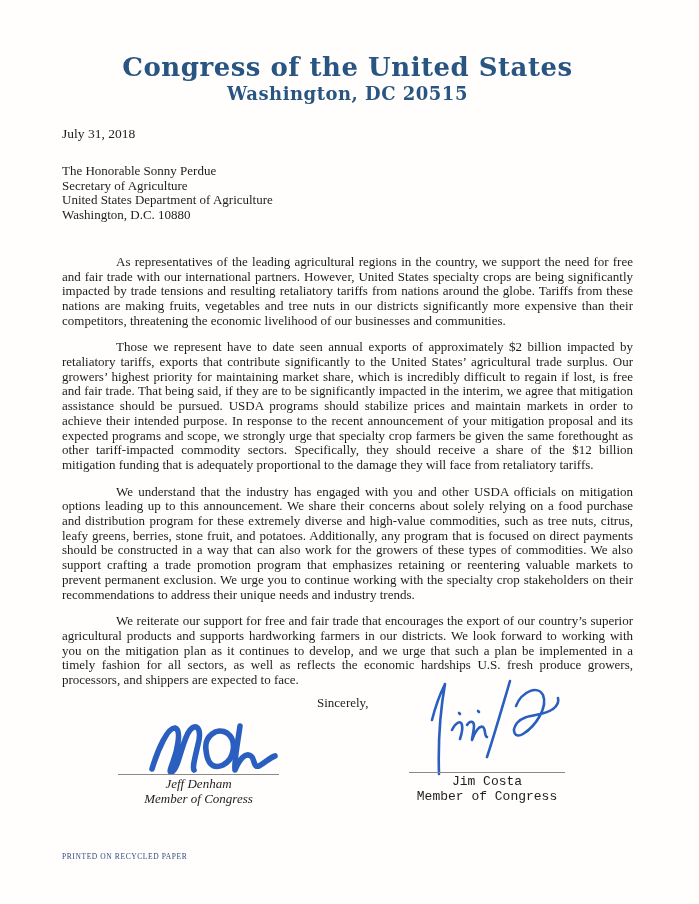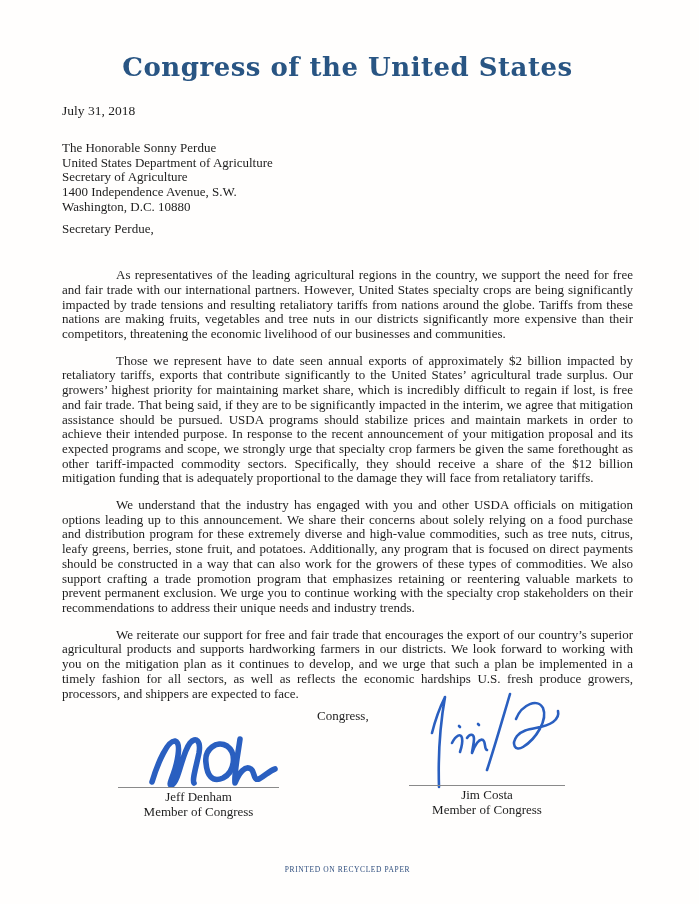--- a/index.html
+++ b/index.html
@@ -42,66 +42,64 @@
   .closing { margin-top:7px; margin-left:255px; font-size:13px; line-height:15px; }
 
   .sig-area { position:relative; height:140px; }
   .sig-col {
     position:absolute;
     text-align:center;
     font-size:13px; line-height:14.7px;
     border-top:1px solid #8a8a8a;
     padding-top:2px;
   }
-  .sig-col-left  { left:56px;  top:64px; width:161px; }
-  .sig-col-right { left:347px; top:62px; width:156px; }
+  .sig-col-left  { left:56px;  top:64px; width:161px;font-style:italic; }
+  .sig-col-right { left:347px; top:62px; width:156px;font-family:Liberation Mono, monospace; }
 
   .sig-svg { position:absolute; pointer-events:none; }
   .sig-denham { left:84px;  top:5px;   width:132px; height:64px; }
   .sig-costa  { left:350px; top:-32px; width:152px; height:98px; }
   .sig-svg path { fill:none; stroke-linecap:round; stroke-linejoin:round; }
   .sig-denham path { stroke-width:5.6; }
   .sig-costa  path { stroke-width:2.6; }
 
   .footer {
-    text-align:center;
     margin-top:2px;
     font-size:7.5px;
     letter-spacing:0.6px;
     color:#2e4d7d;
     font-family:"Liberation Serif", serif;
   }
 </style>
 </head>
 <body>
 
 <div class="page">
 
   <header class="letterhead" style="color: rgb(41, 85, 131);">
     <div class="lh-org">Congress of the United States</div>
+    <div class="lh-city">Washington, DC 20515</div>
   </header>
 
   <div class="date">July 31, 2018</div>
 
   <div class="recipient">
     <div>The Honorable Sonny Perdue</div>
+    <div>Secretary of Agriculture</div>
     <div>United States Department of Agriculture</div>
-    <div>Secretary of Agriculture</div>
-    <div>1400 Independence Avenue, S.W.</div>
     <div>Washington, D.C. 10880</div>
   </div>
 
-  <div class="salutation">Secretary Perdue,</div>
 
   <p class="body-para first">As representatives of the leading agricultural regions in the country, we support the need for free and fair trade with our international partners. However, United States specialty crops are being significantly impacted by trade tensions and resulting retaliatory tariffs from nations around the globe. Tariffs from these nations are making fruits, vegetables and tree nuts in our districts significantly more expensive than their competitors, threatening the economic livelihood of our businesses and communities.</p>
   <p class="body-para">Those we represent have to date seen annual exports of approximately $2 billion impacted by retaliatory tariffs, exports that contribute significantly to the United States’ agricultural trade surplus. Our growers’ highest priority for maintaining market share, which is incredibly difficult to regain if lost, is free and fair trade. That being said, if they are to be significantly impacted in the interim, we agree that mitigation assistance should be pursued. USDA programs should stabilize prices and maintain markets in order to achieve their intended purpose. In response to the recent announcement of your mitigation proposal and its expected programs and scope, we strongly urge that specialty crop farmers be given the same forethought as other tariff-impacted commodity sectors. Specifically, they should receive a share of the $12 billion mitigation funding that is adequately proportional to the damage they will face from retaliatory tariffs.</p>
   <p class="body-para">We understand that the industry has engaged with you and other USDA officials on mitigation options leading up to this announcement. We share their concerns about solely relying on a food purchase and distribution program for these extremely diverse and high-value commodities, such as tree nuts, citrus, leafy greens, berries, stone fruit, and potatoes. Additionally, any program that is focused on direct payments should be constructed in a way that can also work for the growers of these types of commodities. We also support crafting a trade promotion program that emphasizes retaining or reentering valuable markets to prevent permanent exclusion. We urge you to continue working with the specialty crop stakeholders on their recommendations to address their unique needs and industry trends.</p>
   <p class="body-para">We reiterate our support for free and fair trade that encourages the export of our country’s superior agricultural products and supports hardworking farmers in our districts. We look forward to working with you on the mitigation plan as it continues to develop, and we urge that such a plan be implemented in a timely fashion for all sectors, as well as reflects the economic hardships U.S. fresh produce growers, processors, and shippers are expected to face.</p>
 
-  <div class="closing">Congress,</div>
+  <div class="closing">Sincerely,</div>
 
   <div class="sig-area">
 
     <svg class="sig-svg sig-denham" viewBox="0 0 132 64" aria-hidden="true">
       <path class="ink" d="M6 54 C12 34 22 12 29 13 C36 15 31 36 27 47 C24 55 23 58 26 57 C33 53 36 25 44 15 C50 8 55 13 53 25 C50 39 46 52 48 55" stroke="#2a5fc0"></path>
       <path class="ink" d="M60 35 C58 21 71 12 81 18 C91 25 89 44 77 50 C66 55 61 47 60 35" stroke="#2a5fc0"></path>
       <path class="ink" d="M94 11 C92 26 88 45 89 55 C93 45 99 37 105 41 C109 44 107 53 113 51 C119 48 123 43 129 41" stroke="#2a5fc0"></path>
     </svg>
 
     <svg class="sig-svg sig-costa" viewBox="0 0 152 98" aria-hidden="true">

